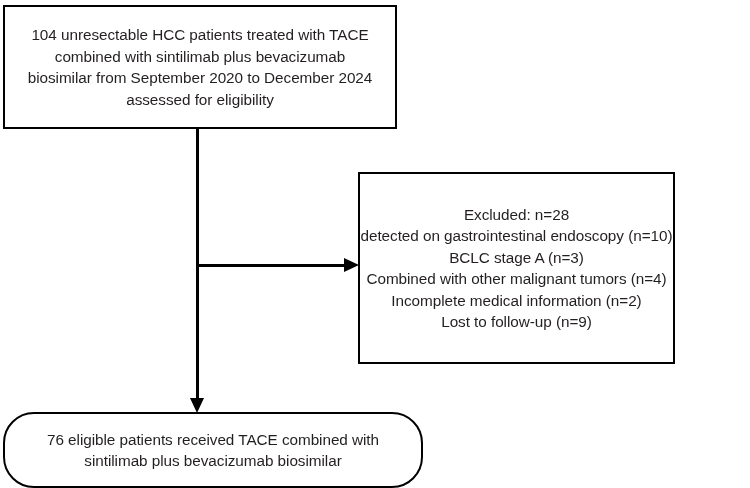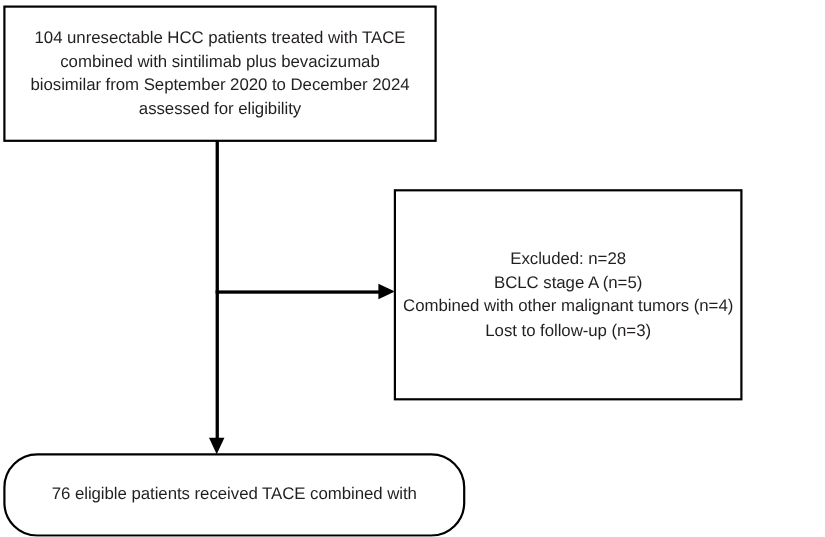--- a/index.html
+++ b/index.html
@@ -98,22 +98,25 @@
 
   <div class="conn" id="spine-vertical"></div>
 
   <div class="conn" id="branch-horizontal"></div>
   <div id="arrowhead-right"></div>
 
   <div id="arrowhead-down"></div>
 
   <div class="flow-box" id="box-excluded">
     <span class="line">Excluded: n=28</span>
-    <span class="line">BCLC stage A (n=5)</span>
+    <span class="line">detected on gastrointestinal endoscopy (n=10)</span>
+    <span class="line">BCLC stage A (n=3)</span>
     <span class="line">Combined with other malignant tumors (n=4)</span>
-    <span class="line">Lost to follow-up (n=3)</span>
+    <span class="line">Incomplete medical information (n=2)</span>
+    <span class="line">Lost to follow-up (n=9)</span>
   </div>
 
   <div class="flow-box" id="box-eligible">
     <span class="line">76 eligible patients received TACE combined with</span>
+    <span class="line">sintilimab plus bevacizumab biosimilar</span>
   </div>
 
 </div>
 
 </body></html>

